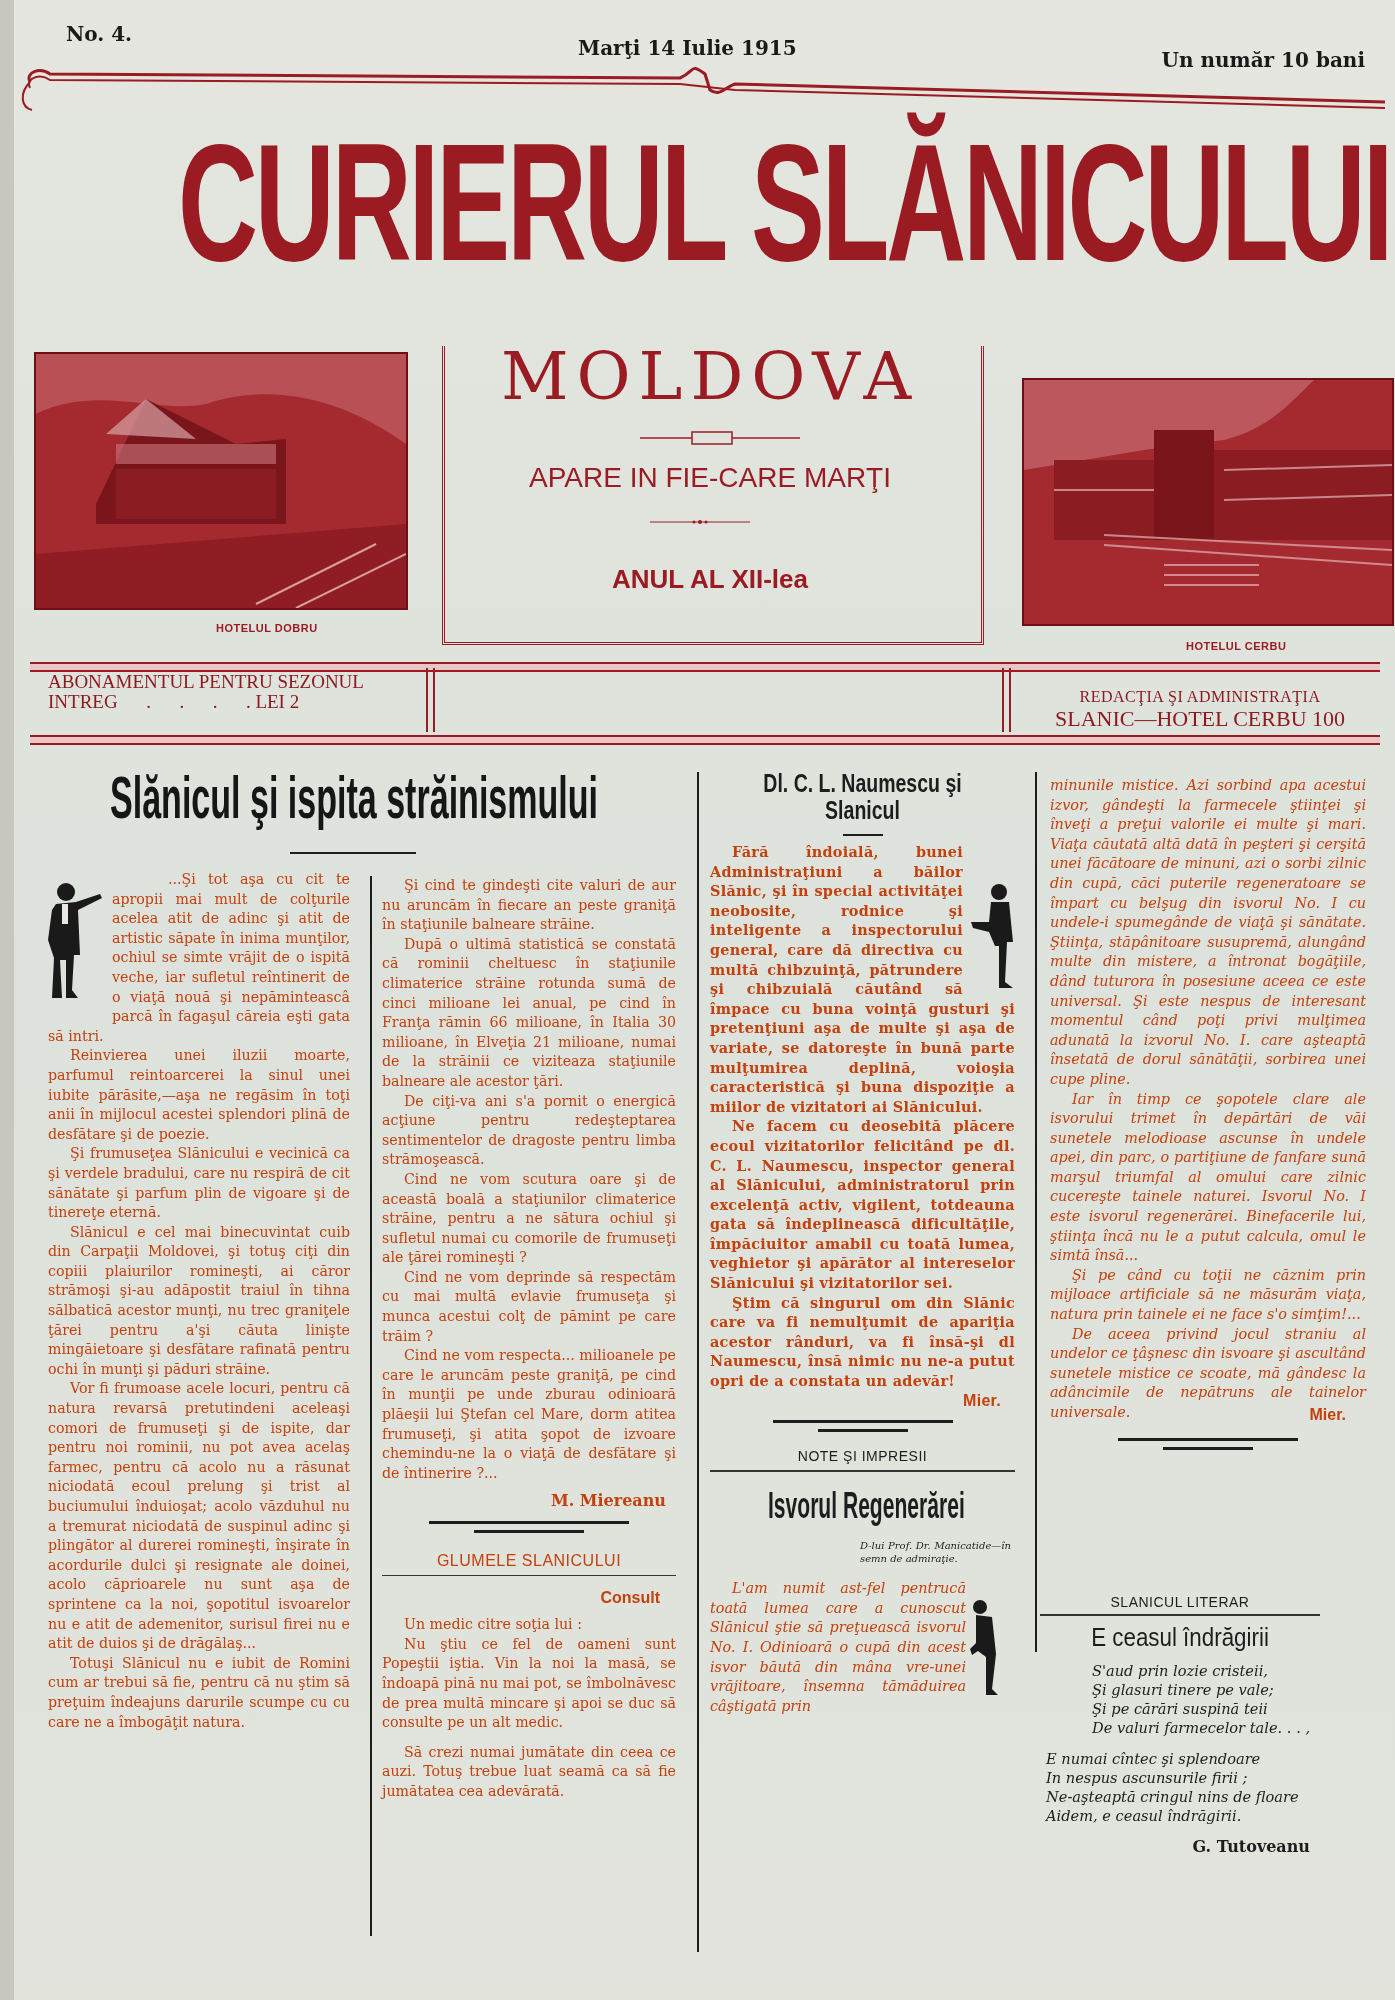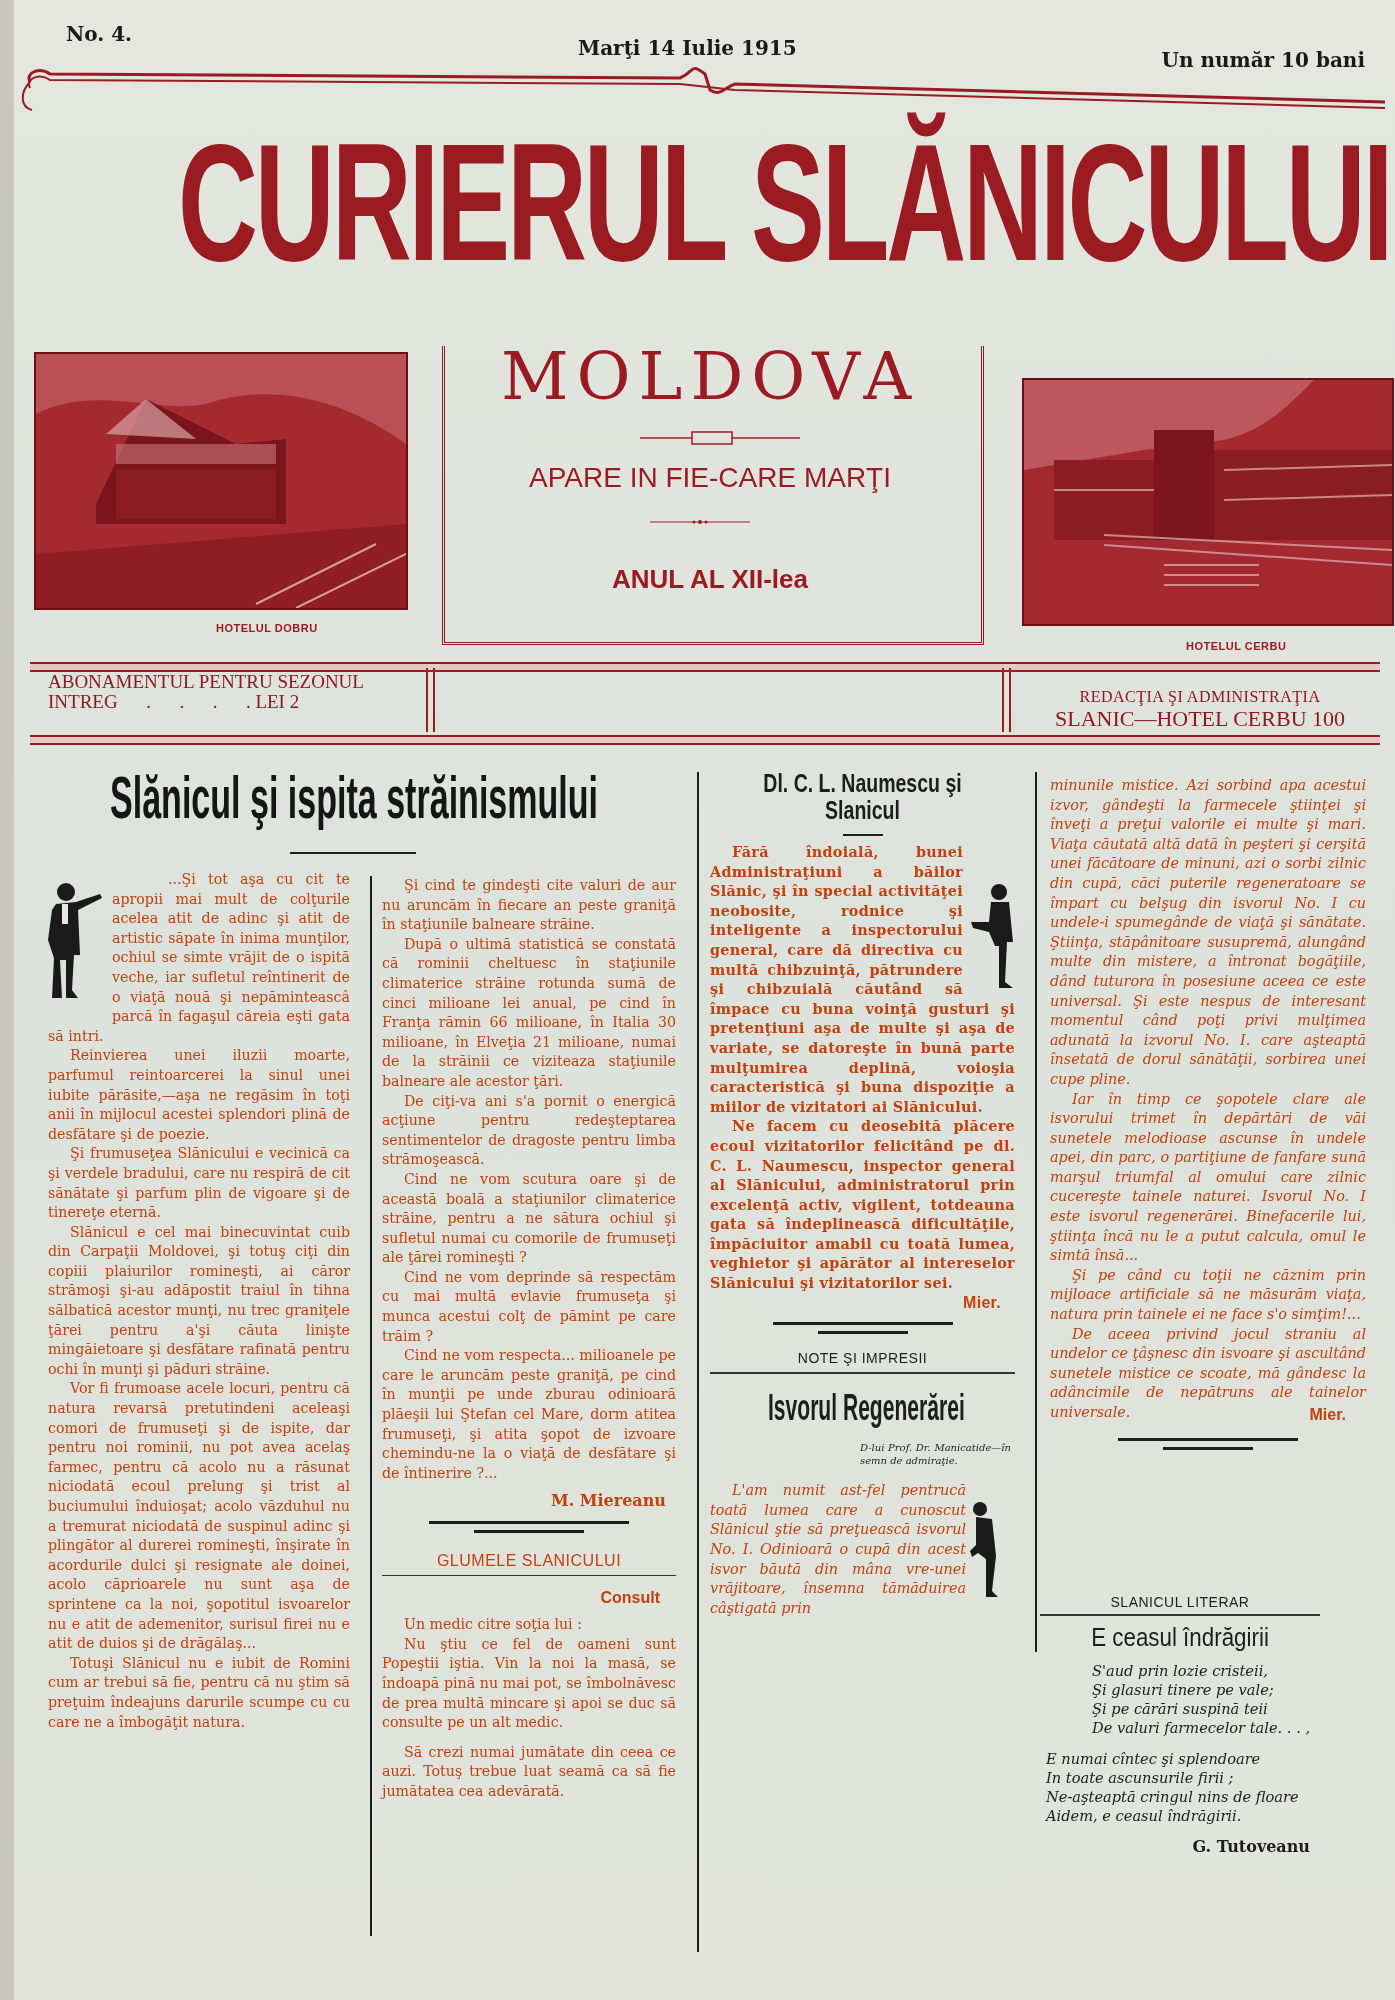--- a/index.html
+++ b/index.html
@@ -187,20 +187,21 @@
     <div>Slanicul</div>
   </div>
   <div style="margin:10px auto 6px;width:40px;border-top:2px solid #1d1d1d;"></div>
   <div class="col bold-col" style="position:relative;width:305px;">
     <svg class="figure-r" width="46" height="110" viewBox="0 0 46 110" style="margin:40px 0 0 6px;">
       <circle cx="30" cy="10" r="8" fill="#1a1a1a"></circle>
       <path d="M22 20 L40 20 L44 60 L38 60 L36 100 L44 106 L30 106 L30 64 L26 64 L20 50 L4 46 L2 40 L20 40 Z" fill="#1a1a1a"></path>
     </svg>
     <p>Fără îndoială, bunei Administraţiuni a băilor Slănic, şi în special activităţei neobosite, rodnice şi inteligente a inspectorului general, care dă directiva cu multă chibzuinţă, pătrundere şi chibzuială căutând să împace cu buna voinţă gusturi şi pretenţiuni aşa de multe şi aşa de variate, se datoreşte în bună parte mulţumirea deplină, voioşia caracteristică şi buna dispoziţie a miilor de vizitatori ai Slănicului.</p>
     <p>Ne facem cu deosebită plăcere ecoul vizitatorilor felicitând pe dl. C. L. Naumescu, inspector general al Slănicului, administratorul prin excelenţă activ, vigilent, totdeauna gata să îndeplinească dificultăţile, împăciuitor amabil cu toată lumea, veghietor şi apărător al intereselor Slănicului şi vizitatorilor sei.</p>
+    <p>Ştim că singurul om din Slănic care va fi nemulţumit de apariţia acestor rânduri, va fi însă-şi dl Naumescu, însă nimic nu ne-a putut opri de a constata un adevăr!</p>
     <div class="sig" style="margin-right:14px;font-size:16px;font-family:'Liberation Sans',sans-serif;">Mier.</div>
   </div>
   <div class="hr-double" style="width:180px;"></div>
   <div class="hr-double2" style="margin-top:-4px;width:90px;"></div>
 
   <div class="sect" style="margin-top:16px;font-size:14px;border-bottom:2px double #333;padding-bottom:6px;">NOTE ŞI IMPRESII</div>
   <div style="margin-top:14px;text-align:center;font-family:'Liberation Sans',sans-serif;font-weight:bold;font-size:34px;transform:scaleX(0.62) scaleY(1.1);white-space:nowrap;">Isvorul Regenerărei</div>
   <div style="margin:14px 4px 0 150px;font-style:italic;font-size:10px;line-height:13px;font-family:'DejaVu Serif',serif;text-align:justify;">D-lui Prof. Dr. Manicatide—în semn de admiraţie.</div>
   <div class="col ital" style="position:relative;width:290px;margin-top:14px;font-size:14.4px;">
     <svg class="figure-r" width="30" height="100" viewBox="0 0 30 100" style="margin:20px 0 0 4px;">
@@ -226,19 +227,19 @@
   <div style="text-align:center;margin-top:6px;font-family:'Liberation Sans',sans-serif;font-size:26px;font-weight:normal;transform:scaleX(0.86);white-space:nowrap;">E ceasul îndrăgirii</div>
   <div id="poem-stanzas" style="margin-top:8px;font-style:italic;font-size:14.6px;line-height:19px;padding-left:6px;">
       <div style="margin-bottom: 12px; margin-left: 46px;">
         <div>S'aud prin lozie cristeii,</div>
         <div>Şi glasuri tinere pe vale;</div>
         <div>Şi pe cărări suspină teii</div>
         <div>De valuri farmecelor tale. . . ,</div>
       </div>
       <div style="margin-bottom: 12px;">
         <div>E numai cîntec şi splendoare</div>
-        <div>In toate ascunsurile firii ;</div>
+        <div>In nespus ascunsurile firii ;</div>
         <div>Ne-aşteaptă cringul nins de floare</div>
         <div>Aidem, e ceasul îndrăgirii.</div>
       </div>
     </div>
   <div class="sig" style="margin-top:6px;font-size:16px;padding-right:10px;">G. Tutoveanu</div>
 </div>
 
 </body></html>

